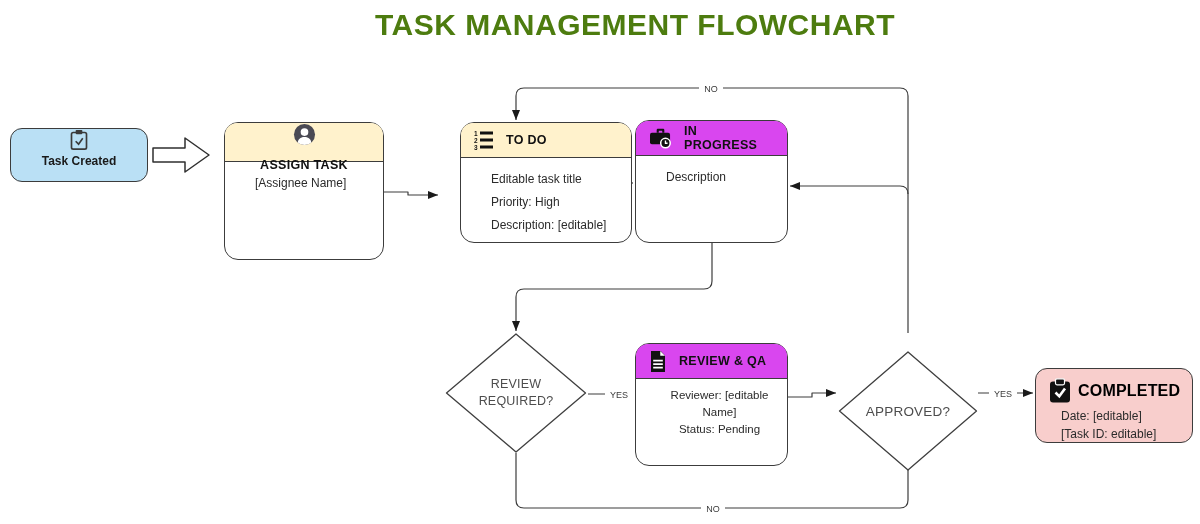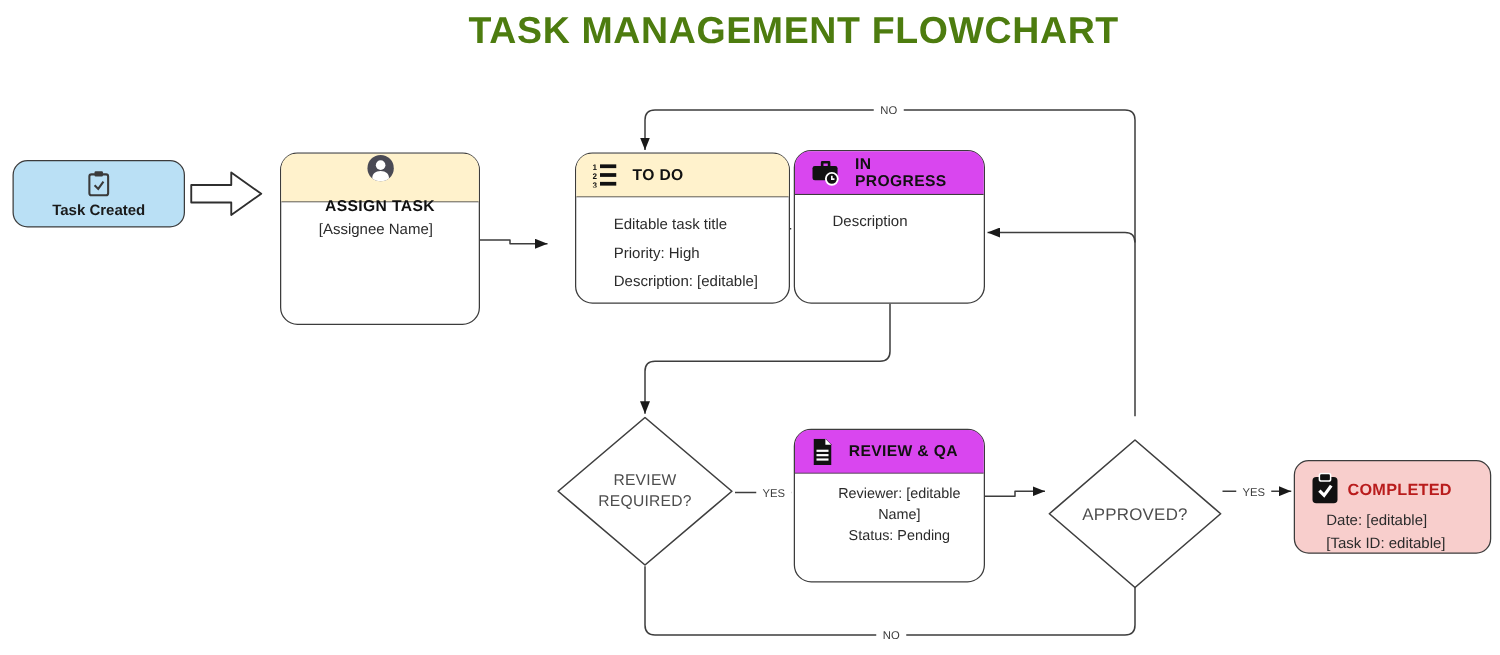--- a/index.html
+++ b/index.html
@@ -13,33 +13,33 @@
   .hdr{display:flex;align-items:center;gap:12px;padding:0 13px;height:34px;
        border-bottom:1.5px solid #3c3c3c;border-radius:12px 12px 0 0;
        font-weight:bold;font-size:12.5px;letter-spacing:.3px;color:#111;}
   .hdr.yellow{background:#FFF2CC;}
   .hdr.green{background:#d946ef;}
   .body{padding:10px 14px;font-size:12px;color:#2b2b2b;line-height:23px;}
   .body .line{display:block;padding-left:16px;}
   .body.tight{padding:8px 12px;font-size:11.5px;line-height:17px;}
   .terminal{position:absolute;z-index:2;background:#BAE0F5;border:1.5px solid #3c3c3c;
             border-radius:12px;box-sizing:border-box;display:flex;flex-direction:column;
-            align-items:center;justify-content:center;gap:3px;}
+            align-items:center;gap:3px;}
   .terminal .tlabel{font-weight:bold;font-size:12px;color:#1a1a1a;}
   .blockarrow{position:absolute;z-index:2;}
   .diamond{position:absolute;z-index:2;}
   .diamond svg{position:absolute;left:0;top:0;}
   .dlabel{position:absolute;inset:0;display:flex;align-items:center;justify-content:center;
           text-align:center;font-size:12.5px;color:#4d4d4d;letter-spacing:.2px;line-height:17px;}
   .dlabel span{display:inline-block;max-width:104px;}
   .dlabel.one{font-size:13.5px;}
   .completed{position:absolute;z-index:2;background:#F8CECC;border:1.5px solid #3c3c3c;
              border-radius:12px;box-sizing:border-box;padding:9px 10px 6px 12px;}
   .completed .crow{display:flex;align-items:center;gap:6px;margin-bottom:3px;}
-  .completed .ctitle{font-weight:bold;font-size:13px;color:#b91c1c;letter-spacing:.2px;}
+  .completed .ctitle{font-weight:bold;font-size:16px;color:#000000;letter-spacing:.2px;}
   .completed .line{display:block;margin-left:13px;font-size:12px;line-height:18px;color:#2b2b2b;}
   .icon{flex:0 0 auto;display:inline-flex;}
 </style>
 </head>
 <body>
 
 <div class="canvas">
 
   <div class="title">TASK MANAGEMENT FLOWCHART</div>
 

